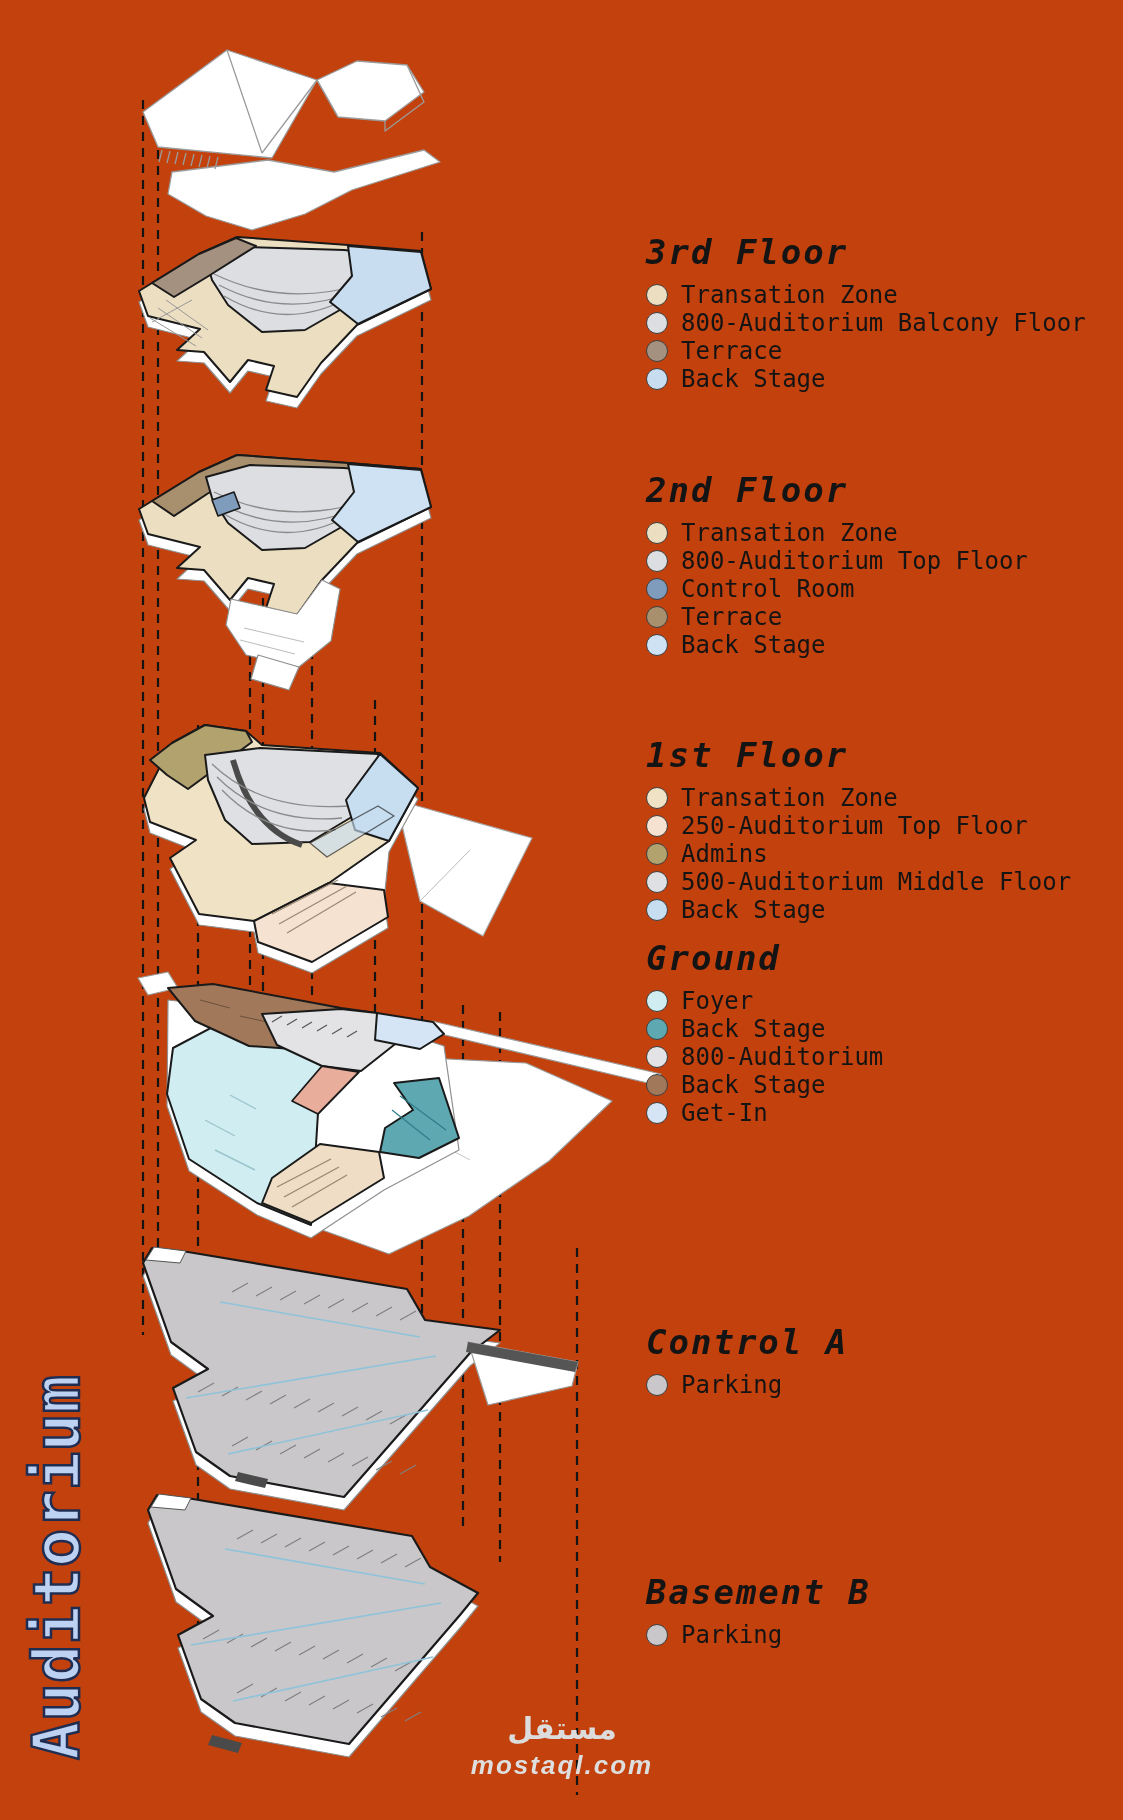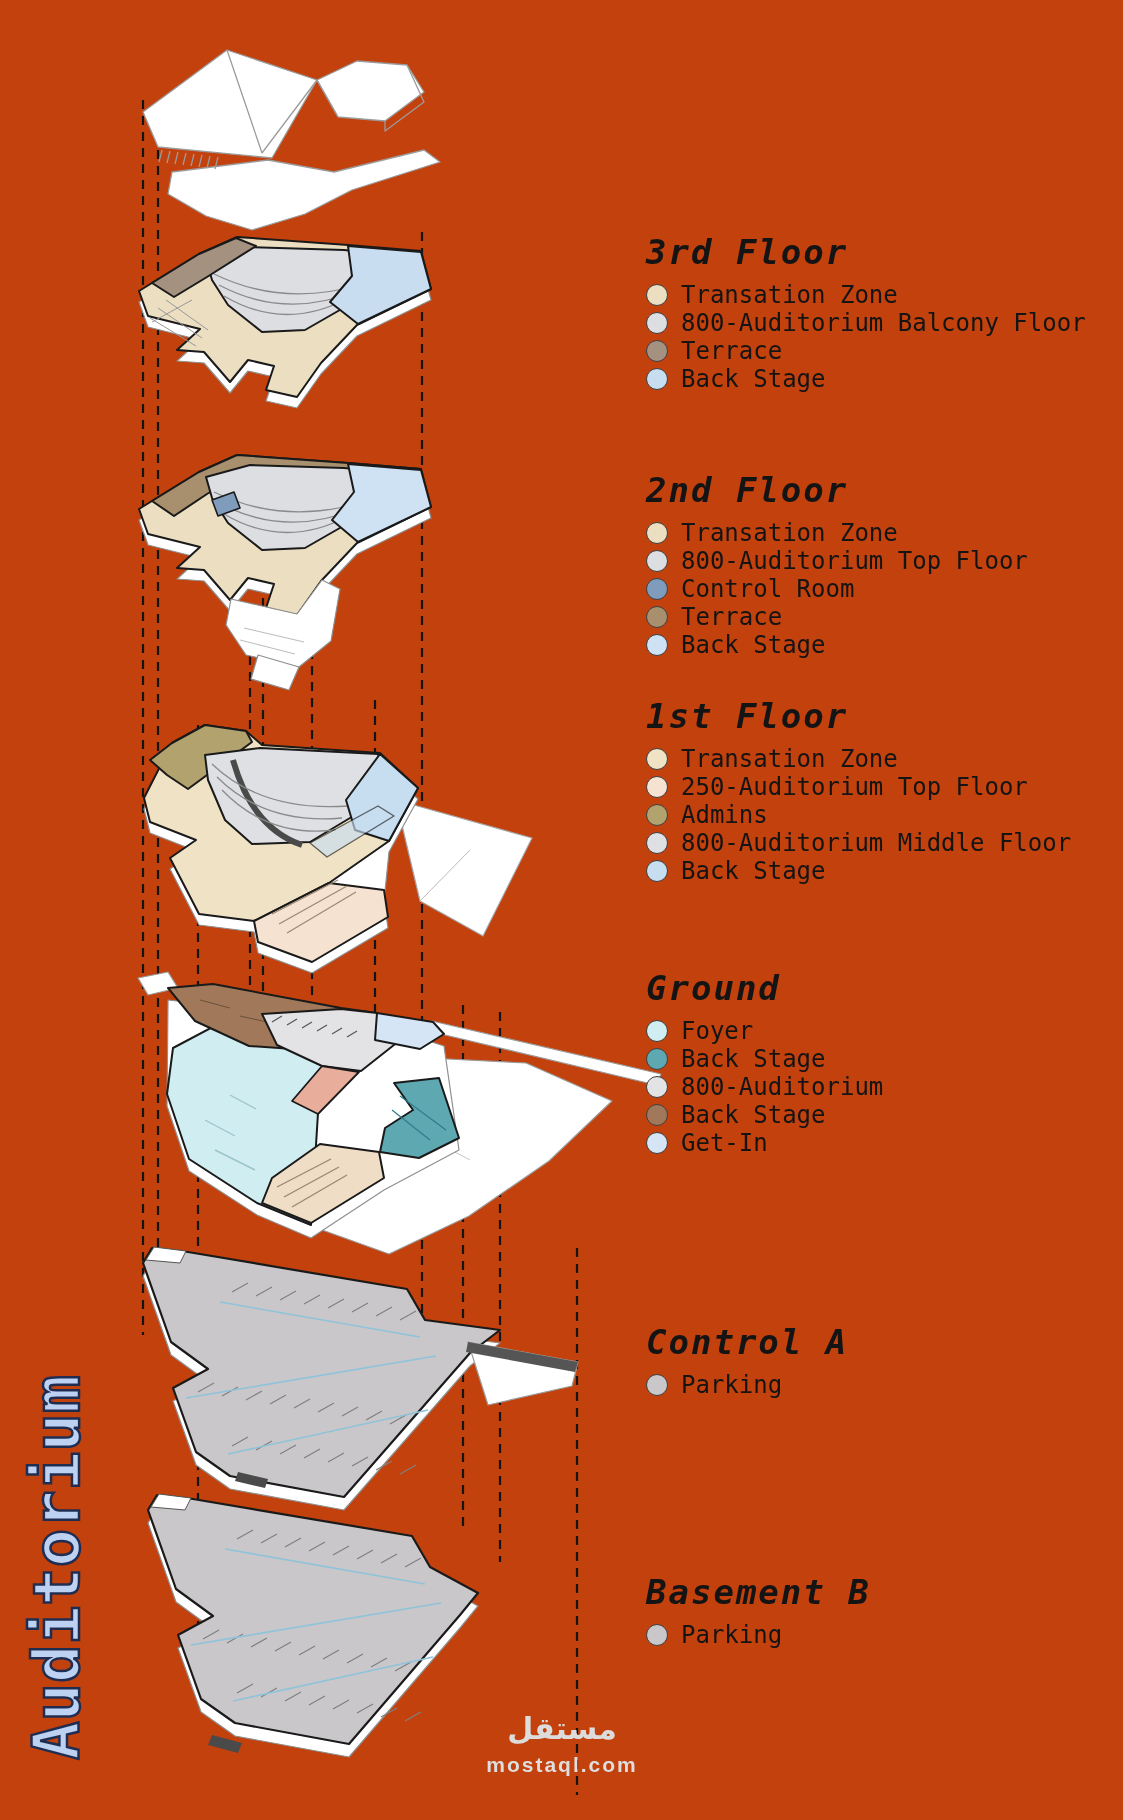--- a/index.html
+++ b/index.html
@@ -23,22 +23,22 @@
   
   .side-label{position:absolute;left:20px;top:1352px;height:408px;width:62px;
     writing-mode:vertical-rl;transform:rotate(180deg);
     font-family:"DejaVu Sans Mono",monospace;font-weight:700;font-size:64px;
     color:#bdd1f3;-webkit-text-stroke:2.5px #1f2d52;letter-spacing:0;white-space:nowrap;}
 
   
   .watermark{position:absolute;left:462px;top:1706px;width:200px;text-align:center;}
   .watermark .ar{font-size:30px;font-weight:700;color:#dcdcdc;line-height:46px;
     font-family:"DejaVu Sans",sans-serif;}
-  .watermark .latin{font-size:21px;font-weight:700;color:#dedede;letter-spacing:2px;
-    font-family:"Liberation Sans",sans-serif;line-height:26px;}
+  .watermark .latin{font-size:26px;font-weight:700;color:#dedede;letter-spacing:2px;
+    font-family:"Liberation Sans",sans-serif;line-height:26px;font-style:italic;}
 </style>
 </head>
 <body>
 
 <div id="canvas">
 
   <svg width="1123" height="1820" viewBox="0 0 1123 1820">
 
     <g stroke="#141414" stroke-width="2.2" stroke-dasharray="9 7">
       <line x1="143" y1="100" x2="143" y2="1335"></line>
@@ -187,47 +187,47 @@
           <span class="swatch" style="background: rgb(168, 143, 109);"></span>
           <span class="item-label">Terrace</span>
         </li>
         <li>
           <span class="swatch" style="background: rgb(207, 226, 244);"></span>
           <span class="item-label">Back Stage</span>
         </li>
       </ul>
   </section>
 
-  <section class="legend" style="top:696px">
+  <section class="legend" style="top:735px">
     <h2 class="legend-title">1st Floor</h2>
     <ul>
         <li>
           <span class="swatch" style="background: rgb(240, 226, 196);"></span>
           <span class="item-label">Transation Zone</span>
         </li>
         <li>
           <span class="swatch" style="background: rgb(246, 226, 209);"></span>
           <span class="item-label">250-Auditorium Top Floor</span>
         </li>
         <li>
           <span class="swatch" style="background: rgb(178, 162, 110);"></span>
           <span class="item-label">Admins</span>
         </li>
         <li>
           <span class="swatch" style="background: rgb(223, 224, 228);"></span>
-          <span class="item-label">800-Auditorium Middle Floor</span>
+          <span class="item-label">500-Auditorium Middle Floor</span>
         </li>
         <li>
           <span class="swatch" style="background: rgb(199, 221, 240);"></span>
           <span class="item-label">Back Stage</span>
         </li>
       </ul>
   </section>
 
-  <section class="legend" style="top:968px">
+  <section class="legend" style="top:938px">
     <h2 class="legend-title">Ground</h2>
     <ul>
         <li>
           <span class="swatch" style="background: rgb(208, 237, 241);"></span>
           <span class="item-label">Foyer</span>
         </li>
         <li>
           <span class="swatch" style="background: rgb(94, 168, 177);"></span>
           <span class="item-label">Back Stage</span>
         </li>

